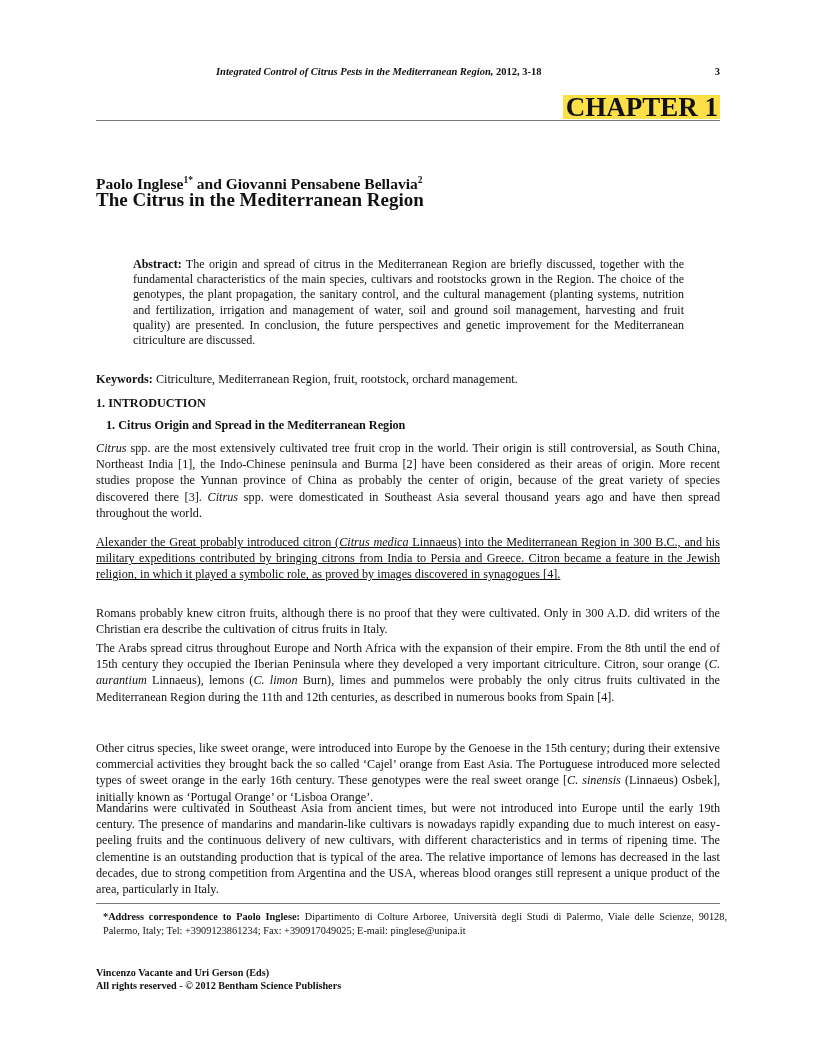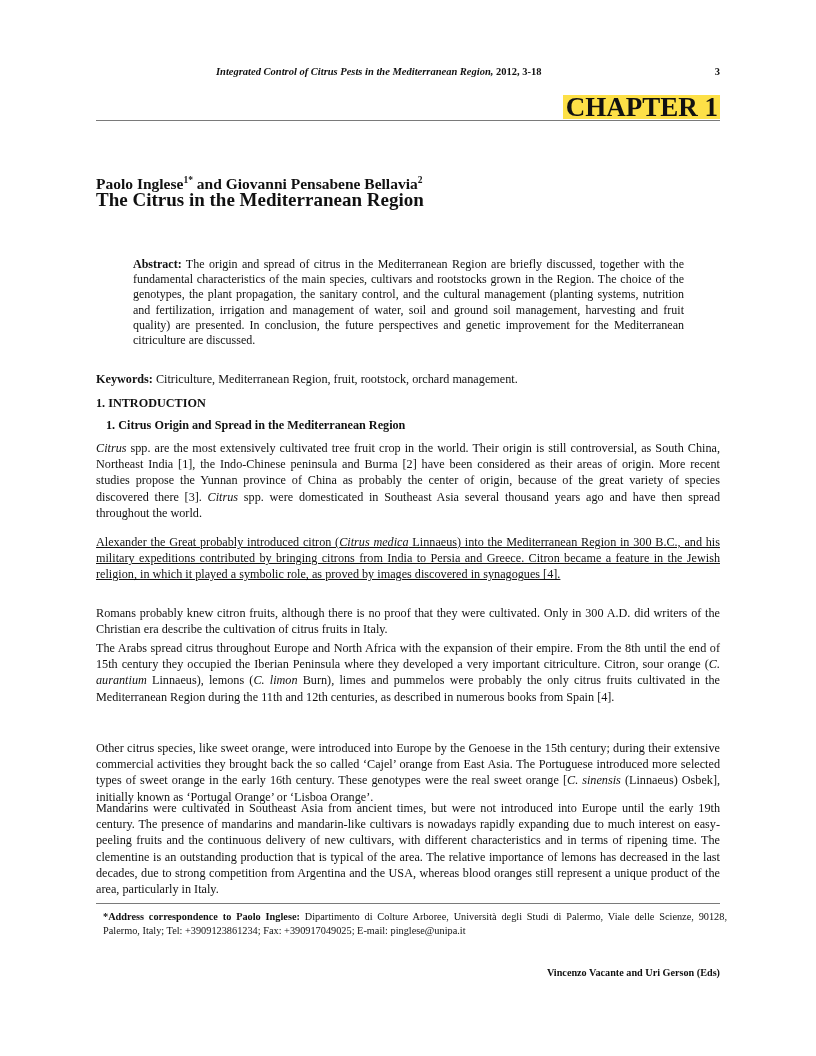--- a/index.html
+++ b/index.html
@@ -39,21 +39,21 @@
   .p3 { top: 605px; }
   .p4 { top: 640px; }
   .p5 { top: 740px; }
   .p6 { top: 800px; }
   .foot-rule { position: absolute; top: 903px; left: 0; width: 624px; height: 1px; background: #7a7a7a; }
   .footnote {
     position: absolute; top: 910px; left: 0; width: 624px;
     font-size: 10.3px; line-height: 13.5px; text-align: justify; margin-left: 7px;
   }
   .footer {
-    position: absolute; top: 966px; left: 0; width: 624px; text-align: right;
+    position: absolute; top: 966px; left: 0; width: 624px; text-align: left;
     font-size: 10.2px; font-weight: bold; line-height: 13px;
   }
   i, .it { font-style: italic; }
   b { font-weight: bold; }
 </style>
 </head>
 <body>
 
 <div class="page">
 
@@ -91,14 +91,15 @@
 
   <p class="para body-text p5" style="margin:0"><span>Other citrus species, like sweet orange, were introduced into Europe by the Genoese in the 15th century; during their extensive commercial activities they brought back the so called ‘Cajel’ orange from East Asia. The Portuguese introduced more selected types of sweet orange in the early 16th century. These genotypes were the real sweet orange [</span><i>C. sinensis</i><span> (Linnaeus) Osbek], initially known as ‘Portugal Orange’ or ‘Lisboa Orange’.</span></p>
 
   <p class="para body-text p6" style="margin:0"><span>Mandarins were cultivated in Southeast Asia from ancient times, but were not introduced into Europe until the early 19th century. The presence of mandarins and mandarin-like cultivars is nowadays rapidly expanding due to much interest on easy-peeling fruits and the continuous delivery of new cultivars, with different characteristics and in terms of ripening time. The clementine is an outstanding production that is typical of the area. The relative importance of lemons has decreased in the last decades, due to strong competition from Argentina and the USA, whereas blood oranges still represent a unique product of the area, particularly in Italy.</span></p>
 
   <div class="foot-rule"></div>
   <div class="footnote"><b>*Address correspondence to Paolo Inglese:</b><span> Dipartimento di Colture Arboree, Università degli Studi di Palermo, Viale delle Scienze, 90128, Palermo, Italy; Tel: +3909123861234; Fax: +390917049025; E-mail: pinglese@unipa.it</span></div>
 
   <div class="footer">
     <div>Vincenzo Vacante and Uri Gerson (Eds)</div>
+    <div>All rights reserved - © 2012 Bentham Science Publishers</div>
   </div>
 </div>
 
 </body></html>

